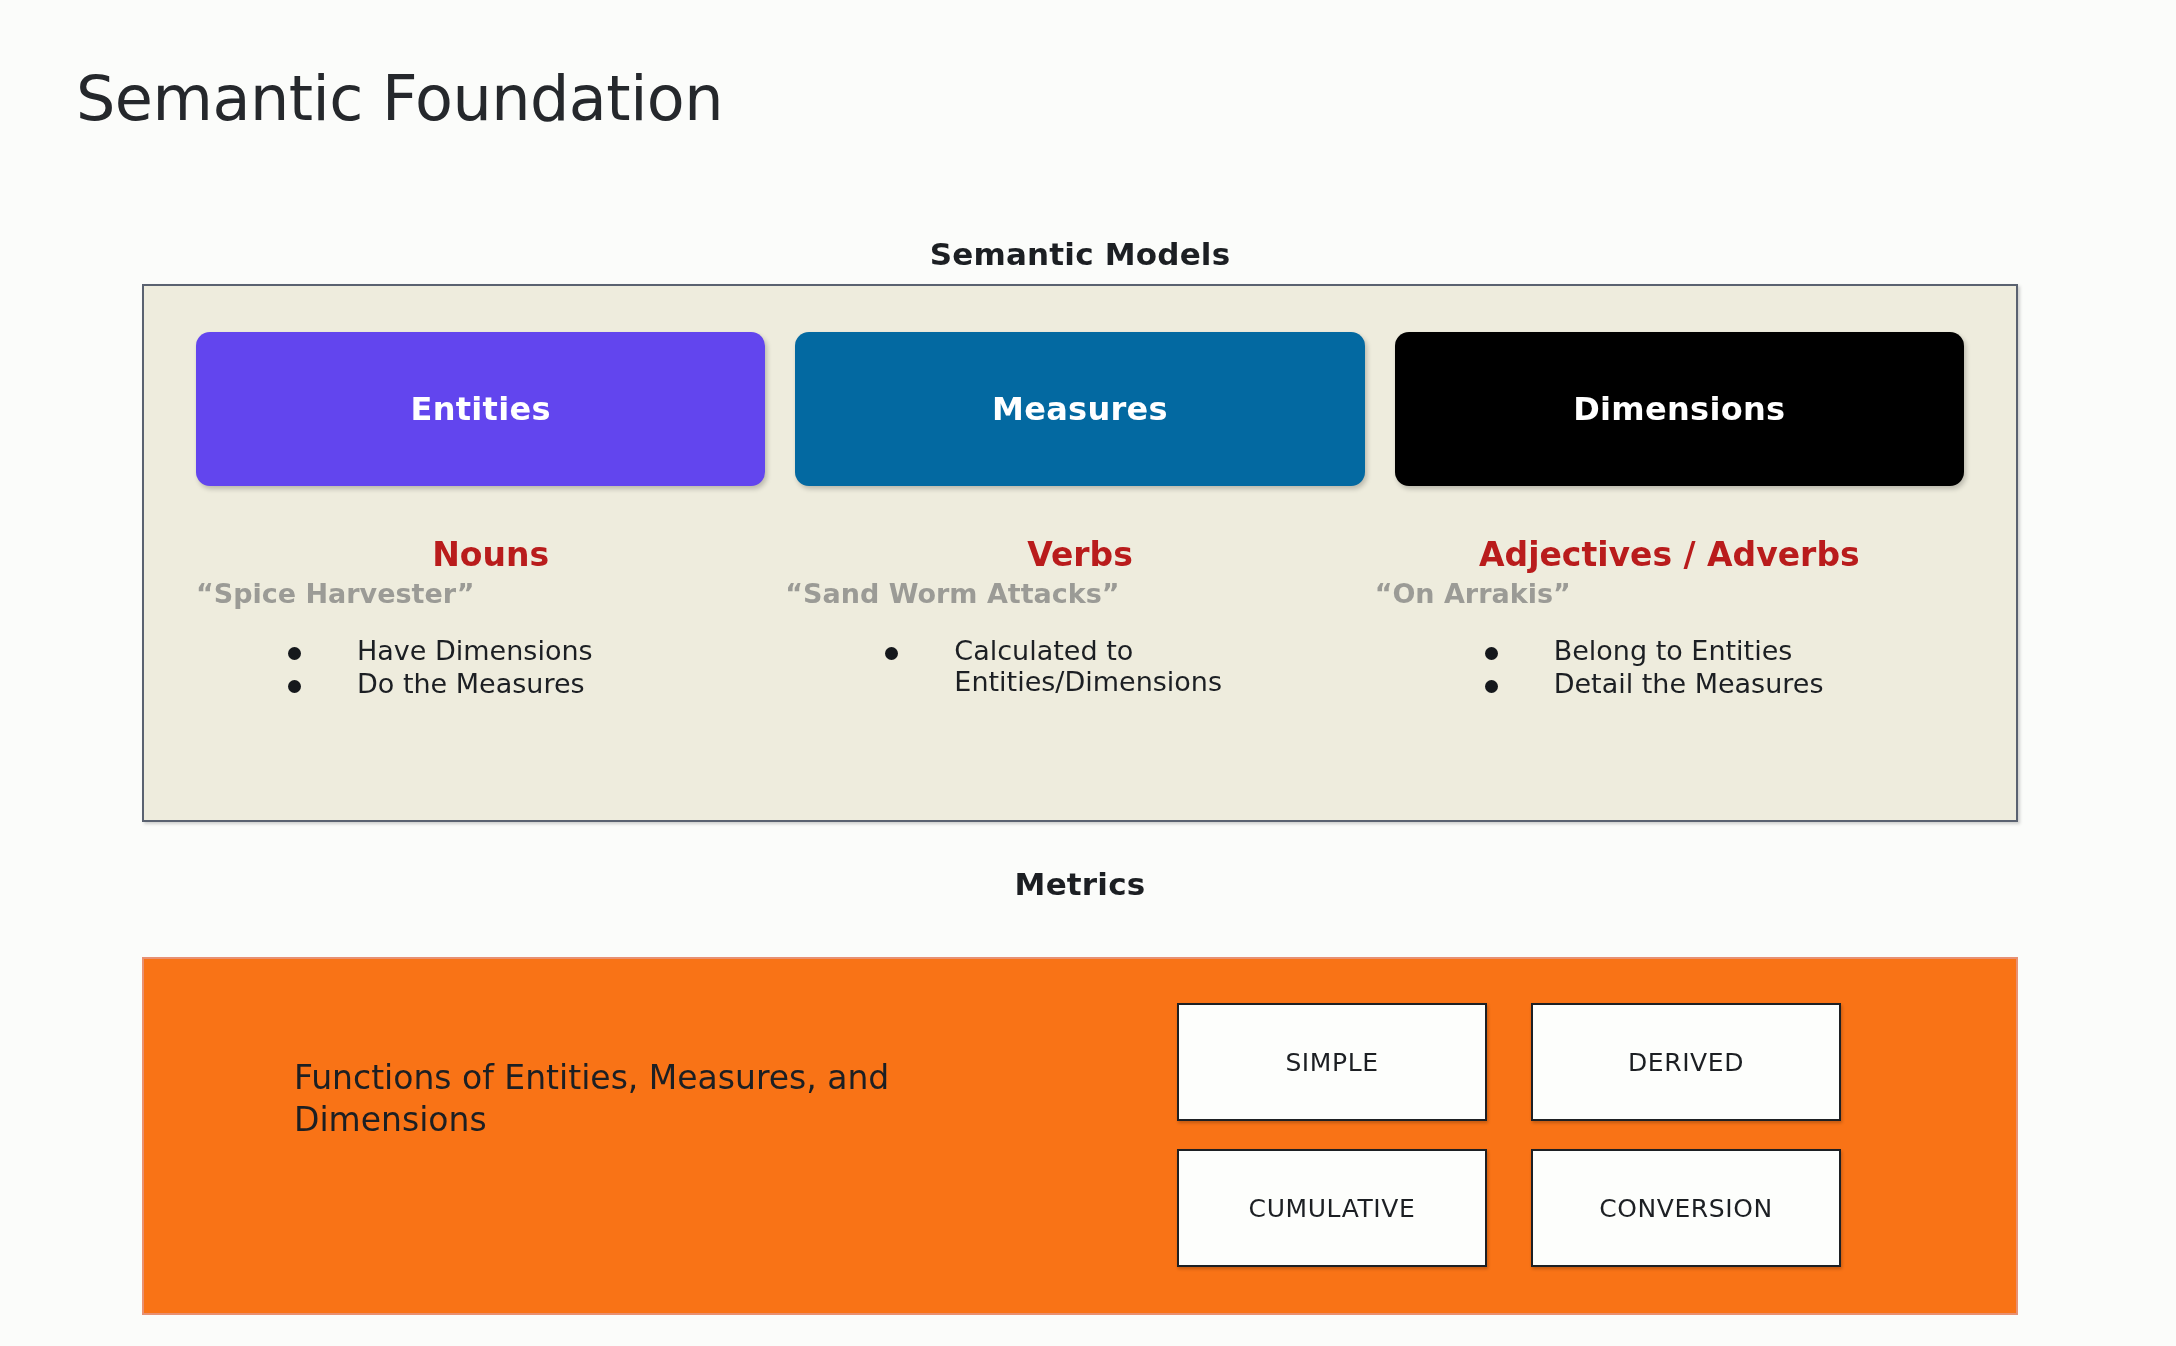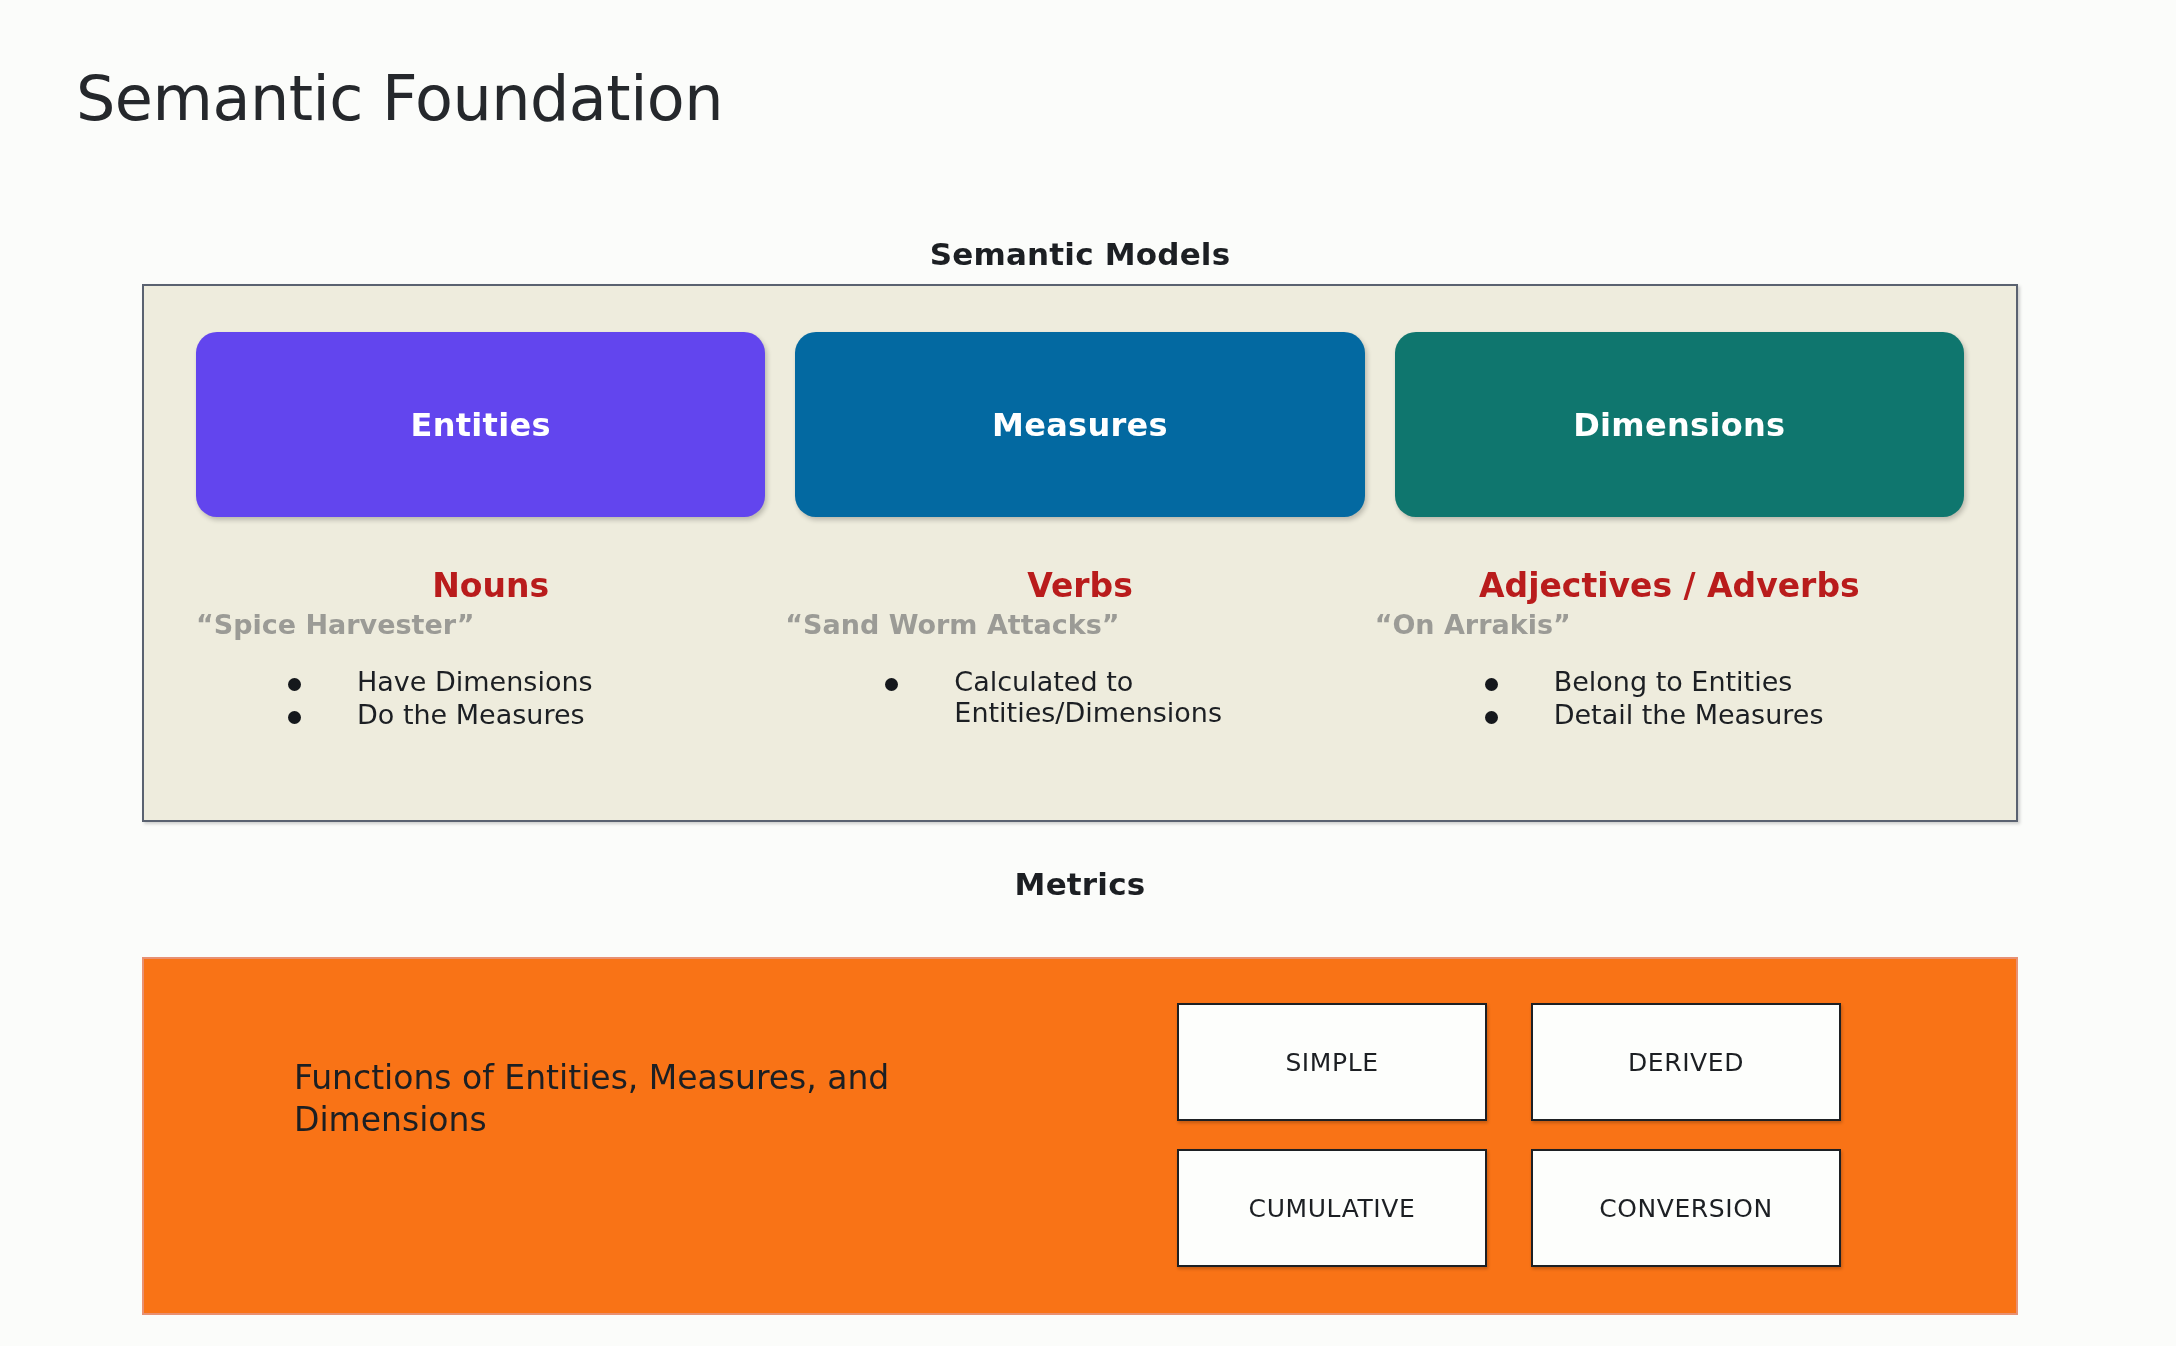--- a/index.html
+++ b/index.html
@@ -69,35 +69,35 @@
   .sm-col {
     flex: 1 1 0;
     display: flex;
     flex-direction: column;
     align-items: stretch;
     position: relative;
   }
 
   
   .sm-chip {
-    height: 185px;
-    border-radius: 21px;
+    height: 154px;
+    border-radius: 14px;
     display: flex;
     align-items: center;
     justify-content: center;
     color: #ffffff;
     font-size: 32px;
     font-weight: 700;
     letter-spacing: 0.3px;
     box-shadow: 2px 3px 5px rgba(0,0,0,0.22);
     text-align: right;
   }
   .chip-entities   { background: #6245ee; margin: 0 20px 0 0; }
   .chip-measures   { background: #0369a1; margin: 0 10px; }
-  .chip-dimensions { background: #0f766e; margin: 0 0 0 20px; }
+  .chip-dimensions { background: #000000; margin: 0 0 0 20px; }
 
   
   .sm-pos {
     margin-top: 52px;
     text-align: center;
     font-size: 33px;
     font-weight: 700;
     color: #b91c1c;
     line-height: 1.05;
     white-space: nowrap;

